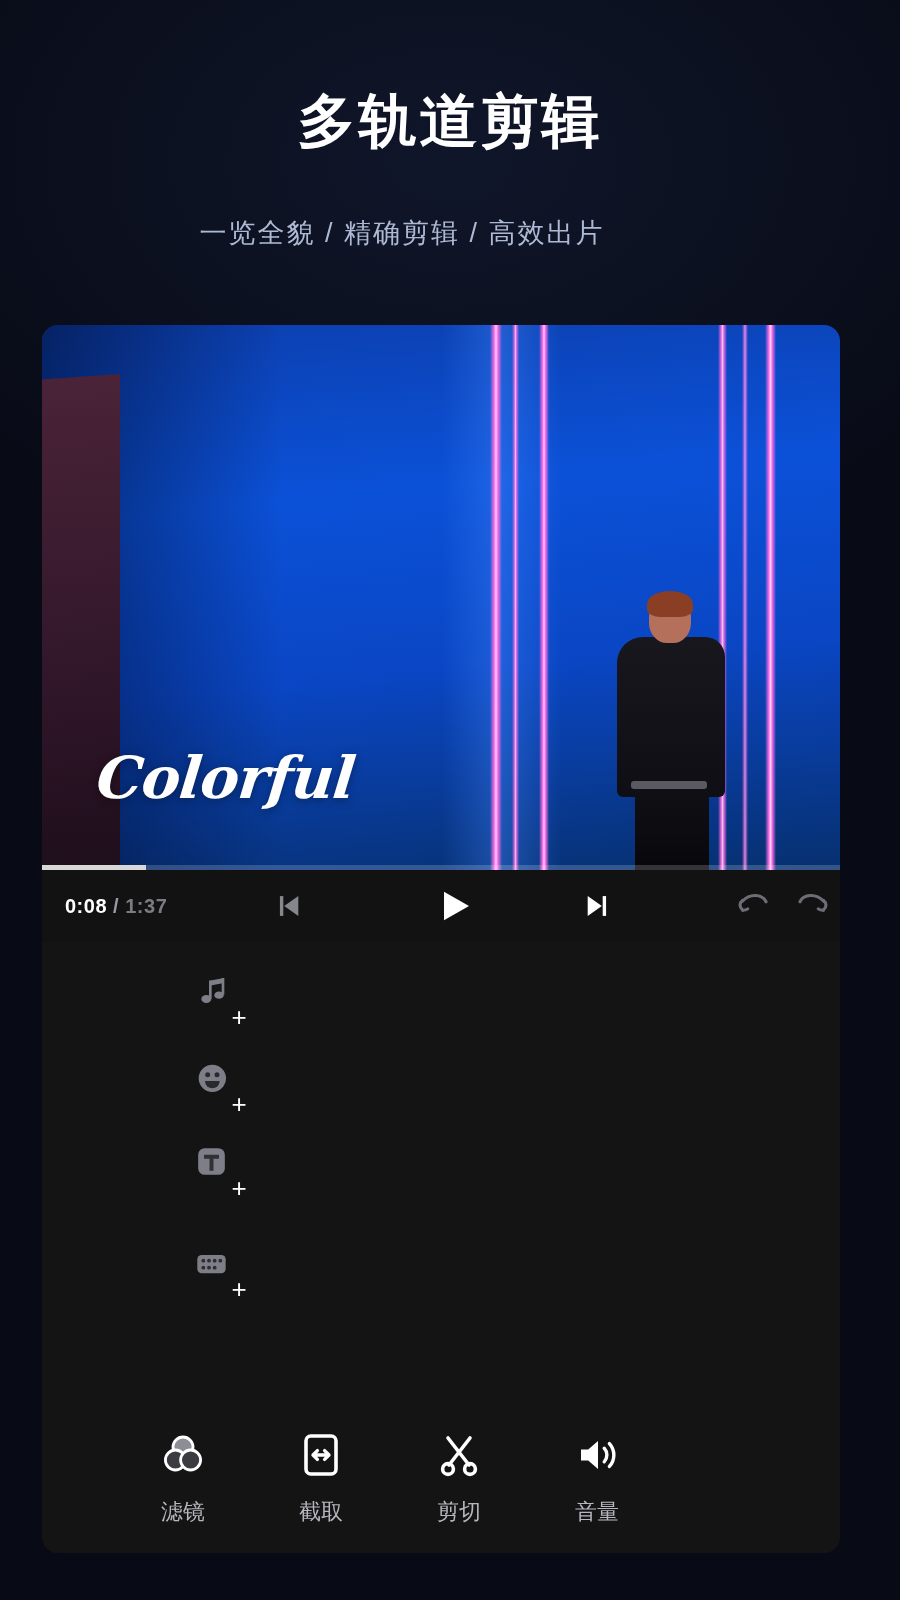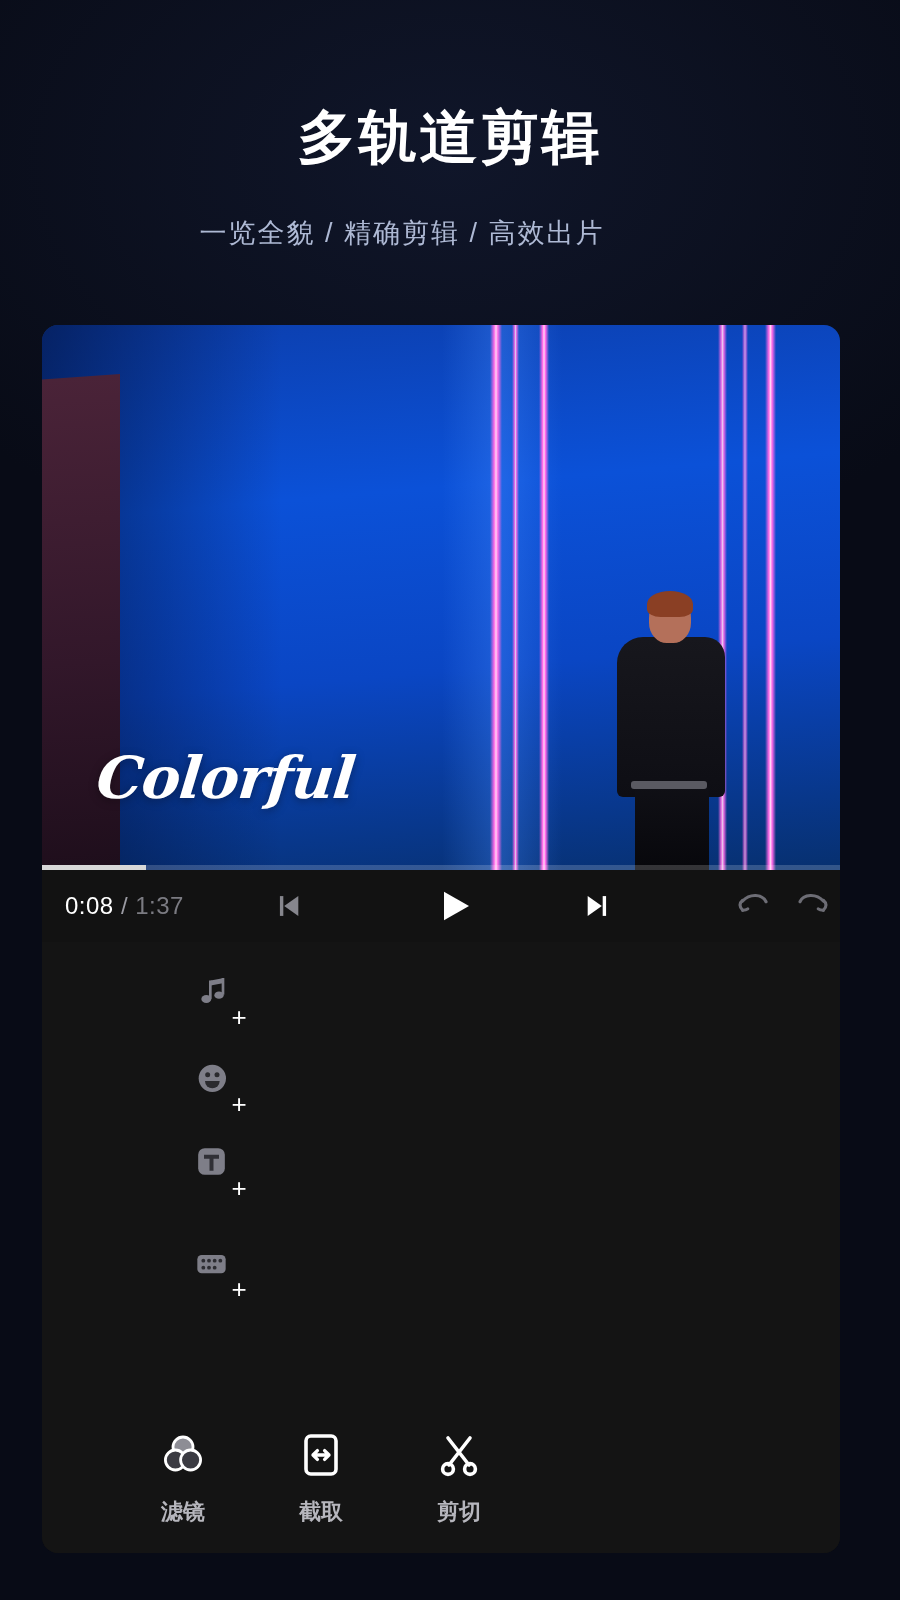--- a/index.html
+++ b/index.html
@@ -9,21 +9,21 @@
     font-family: "Liberation Sans", "DejaVu Sans", sans-serif;
     overflow: hidden;
   }
   #root {
     position: relative; width: 900px; height: 1600px;
     background: radial-gradient(ellipse 900px 600px at 50% 10%, #10162a 0%, #080b16 70%);
   }
 
   
   .headline {
-    position: absolute; top: 105px; left: 0; width: 900px;
+    position: absolute; top: 89px; left: 0; width: 900px;
     text-align: center; color: #ffffff;
     font-size: 58px; font-weight: 700; letter-spacing: 3px;
     line-height: 1.1;
   }
   .subline {
     position: absolute; top: 215px; left: 0; width: 804px;
     text-align: center; color: #aeb9d4;
     font-size: 27px; font-weight: 400; letter-spacing: 2px;
   }
 
@@ -102,21 +102,21 @@
     position: absolute; left: 0; bottom: 0; width: 798px; height: 5px;
     background: rgba(255,255,255,.18);
   }
   .progress-fill { position: absolute; left: 0; top: 0; height: 5px; background: #d8d8d8; }
 
   
   .controls {
     position: relative; height: 72px; background: #121212;
     display: flex; align-items: center;
   }
-  .time { position: absolute; left: 23px; font-size: 24px; color: #fff; letter-spacing: .5px; }
+  .time { position: absolute; left: 23px; font-size: 20px; color: #fff; letter-spacing: .5px; font-weight: bold; }
   .time .tot { color: #7b7b82; }
   .time .sep { color: #9a9aa2; }
   .ctl { position: absolute; display: flex; align-items: center; justify-content: center; cursor: pointer; }
   .c-prev { left: 228px; }
   .c-play { left: 392px; }
   .c-next { left: 540px; }
   .c-undo { left: 692px; }
   .c-redo { left: 750px; }
 
   
@@ -126,21 +126,21 @@
     position: absolute; right: -4px; bottom: -4px;
     width: 22px; height: 22px; color: #fff;
     font-size: 26px; line-height: 20px; font-weight: 300; text-align: center;
   }
 
   
   .toolbar {
     position: absolute; left: 0; bottom: 0; width: 798px; height: 148px;
     background: #141414; display: flex; align-items: center; padding-left: 72px;
   }
-  .tool { width: 138px; display: flex; flex-direction: column; align-items: center; gap: 14px; flex: none; font-weight: bold; }
+  .tool { width: 138px; display: flex; flex-direction: column; align-items: center; gap: 14px; flex: none; }
   .tool-label { color: #b6b6bd; font-size: 22px; }
 </style>
 </head>
 <body>
 
 <div id="root">
 
   <div class="headline">多轨道剪辑</div>
   <div class="subline">一览全貌 / 精确剪辑 / 高效出片</div>
 
@@ -279,19 +279,29 @@
         <span>
           <svg width="48" height="48" viewBox="0 0 24 24">
               <path d="M6.5 3.5L17 17M17.5 3.5L7 17" stroke="#fff" stroke-width="1.8" stroke-linecap="round"></path>
               <circle cx="6.5" cy="19" r="2.7" fill="none" stroke="#fff" stroke-width="1.8"></circle>
               <circle cx="17.5" cy="19" r="2.7" fill="none" stroke="#fff" stroke-width="1.8"></circle>
             </svg>
         </span>
         <span class="tool-label">剪切</span>
       </div>
       <div class="tool">
+        <span>
+          <svg width="48" height="48" viewBox="0 0 24 24">
+              <path d="M4 9.2h3.6L12.5 5v14L7.6 14.8H4z" fill="#fff"></path>
+              <path d="M15.6 8.6a5 5 0 0 1 0 6.8" stroke="#fff" stroke-width="1.7" fill="none" stroke-linecap="round"></path>
+              <path d="M18.2 6.3a8.4 8.4 0 0 1 0 11.4" stroke="#fff" stroke-width="1.7" fill="none" stroke-linecap="round"></path>
+            </svg>
+        </span>
+        <span class="tool-label">音量</span>
+      </div>
+      <div class="tool">
         
         
       </div>
     </div>
 
   </div>
 </div>
 
 </body></html>

